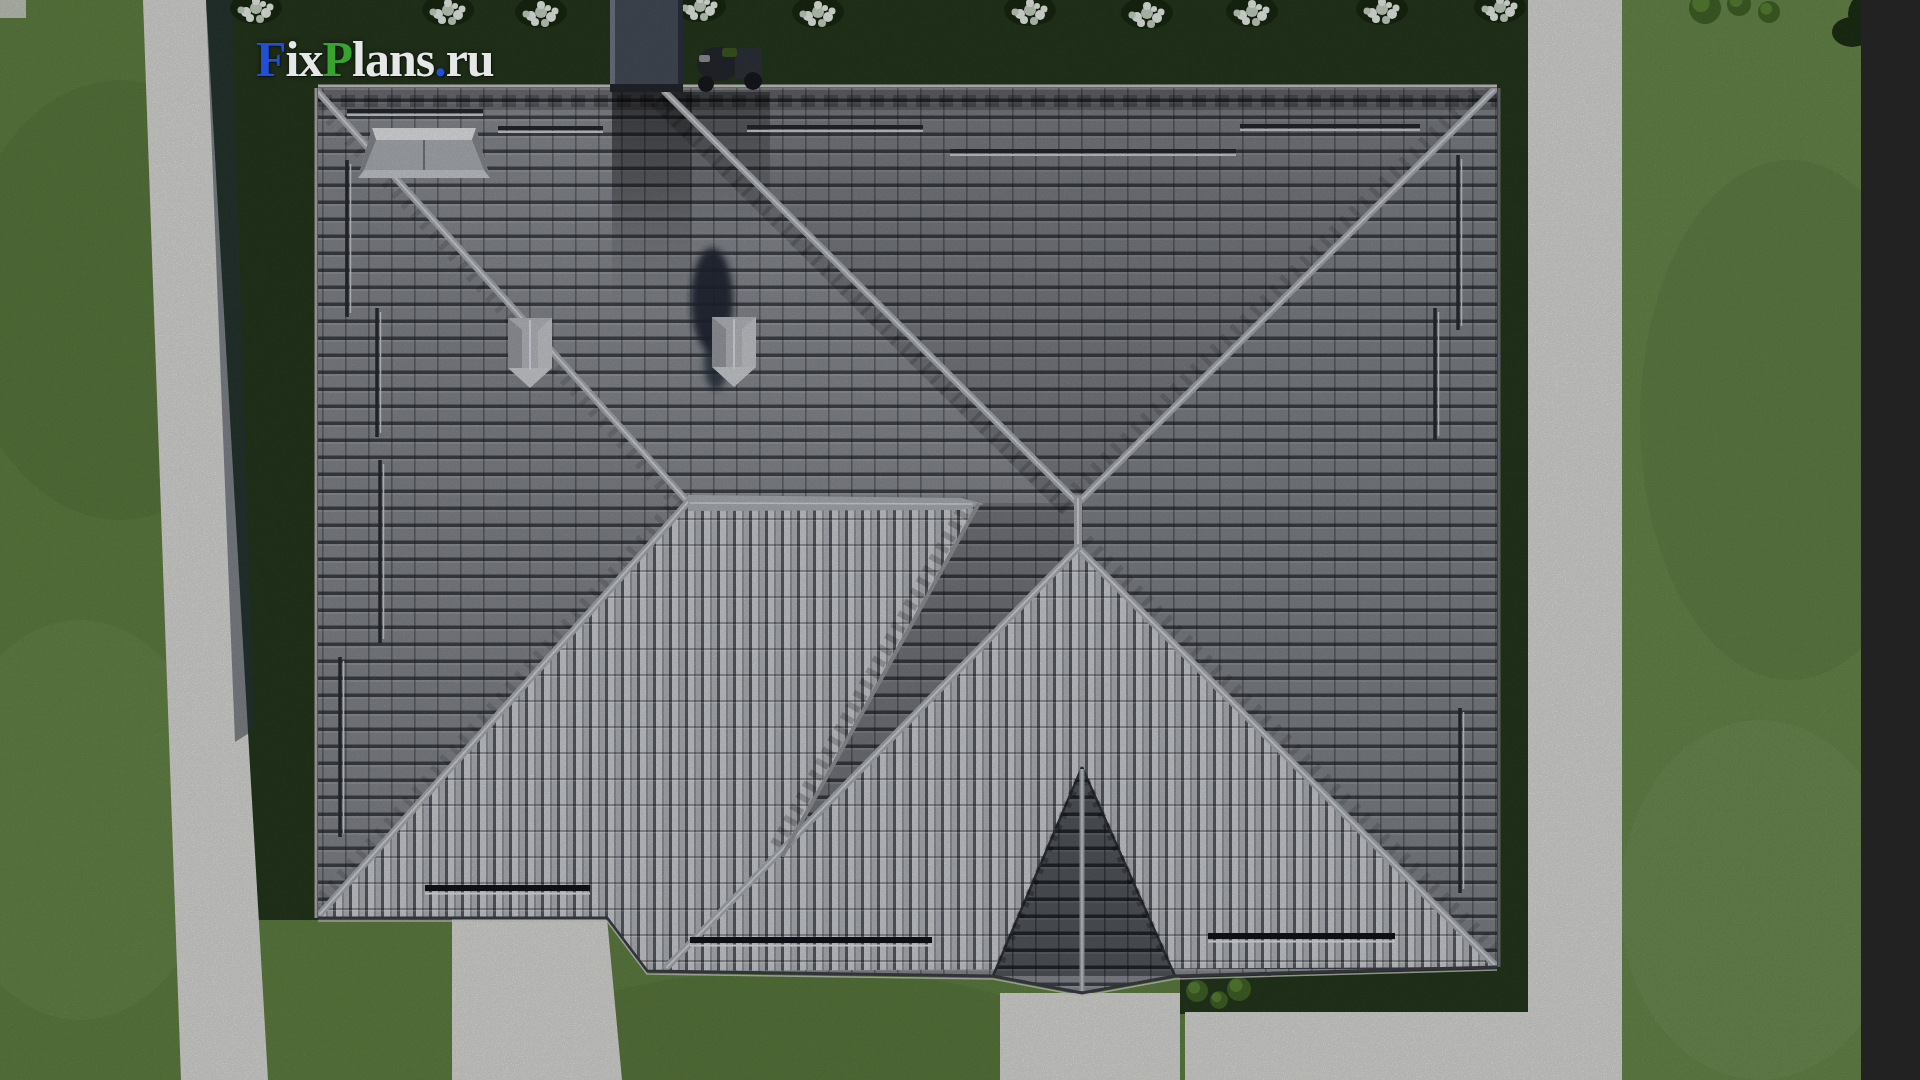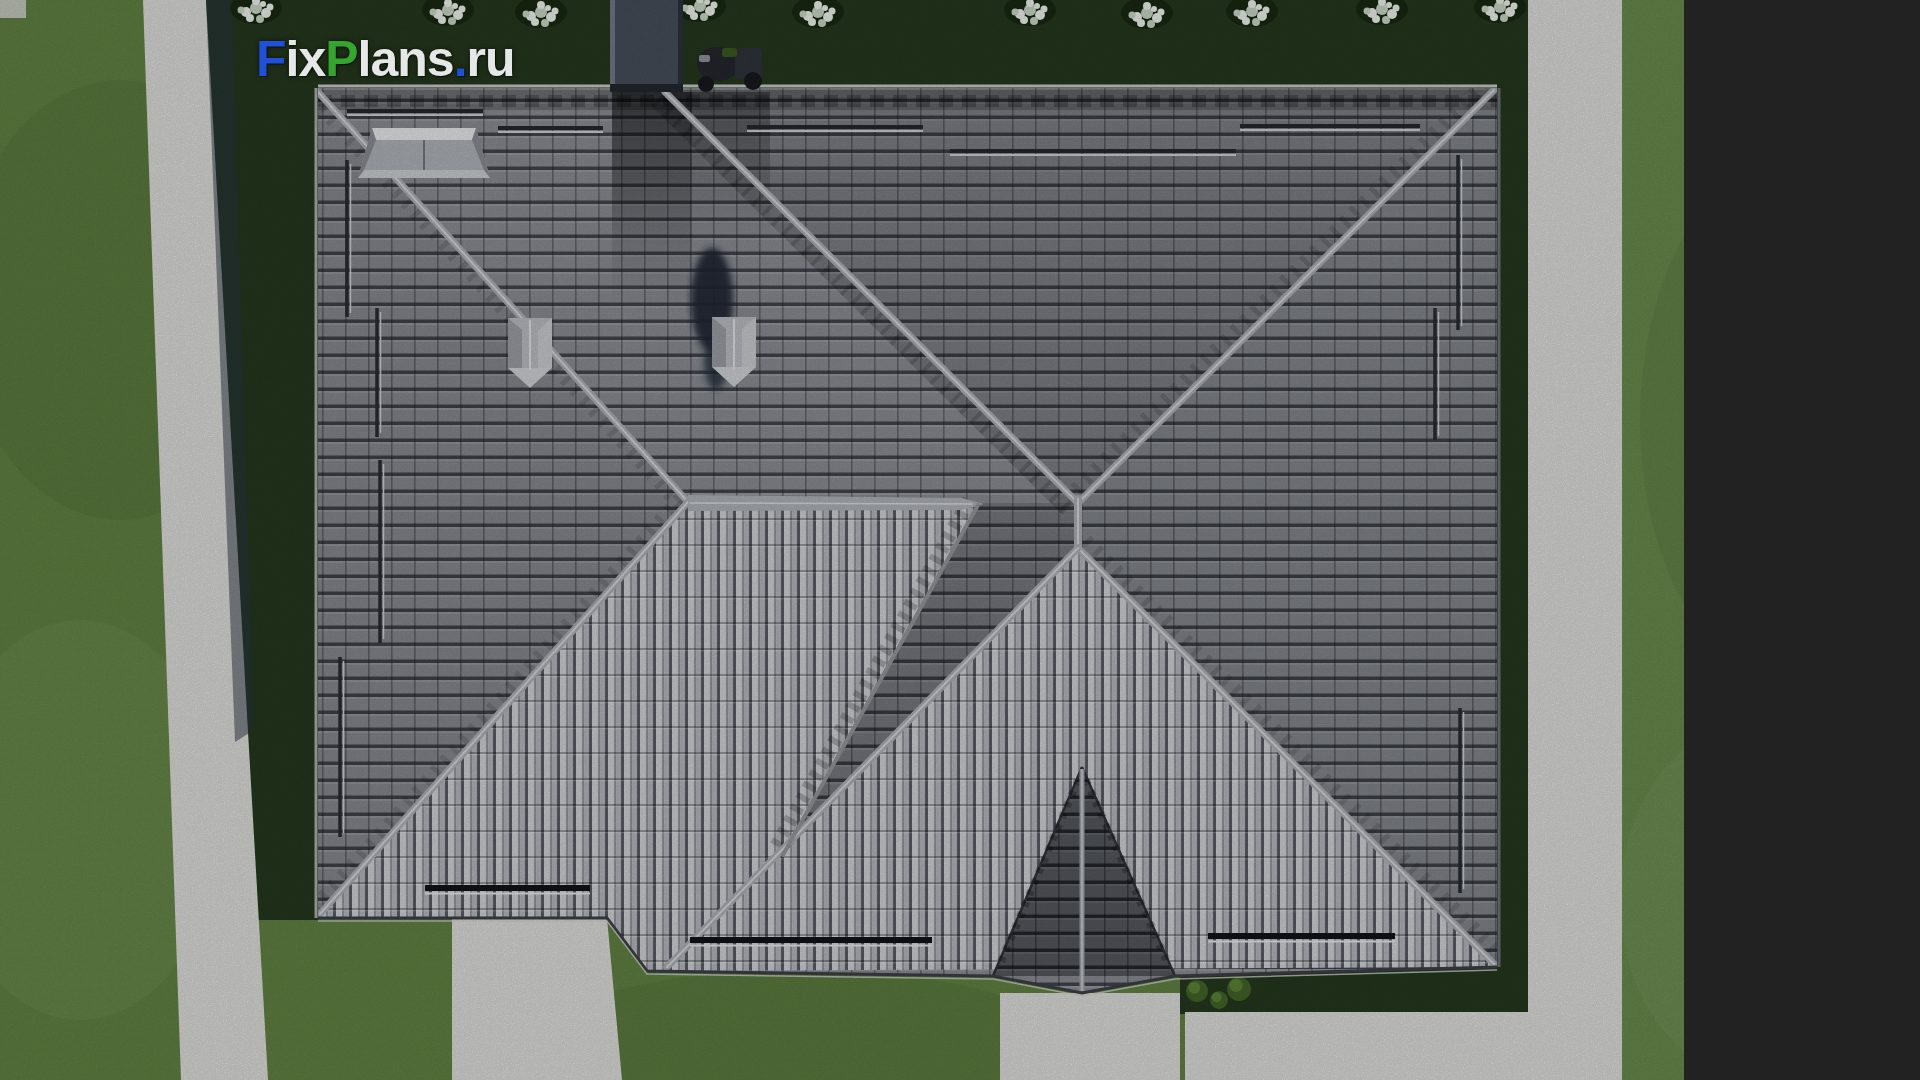--- a/index.html
+++ b/index.html
@@ -1,17 +1,17 @@
 <!DOCTYPE html>
 <html><head>
 <meta charset="utf-8">
 <style>
   html,body{margin:0;padding:0;background:#222;}
-  .scene{position:relative;width:1684px;height:1080px;overflow:hidden;background:#5e7e40;
-         font-family:Liberation Sans, sans-serif;}
+  .scene{position:relative;width:1861px;height:1080px;overflow:hidden;background:#5e7e40;
+         font-family:Liberation Serif, serif;}
   .scene svg{position:absolute;left:0;top:0;}
   .logo{position:absolute;left:256px;top:34px;font-size:50px;font-weight:700;letter-spacing:-1px;
         line-height:1;white-space:nowrap;
         text-shadow:0 0 5px rgba(0,0,0,.6),1px 1px 0 rgba(0,0,0,.45);}
   .logo .lb{color:#2050d8;}
   .logo .lw{color:#e6e8e8;}
   .logo .lg{color:#35a52f;}
 </style>
 </head>
 <body>

